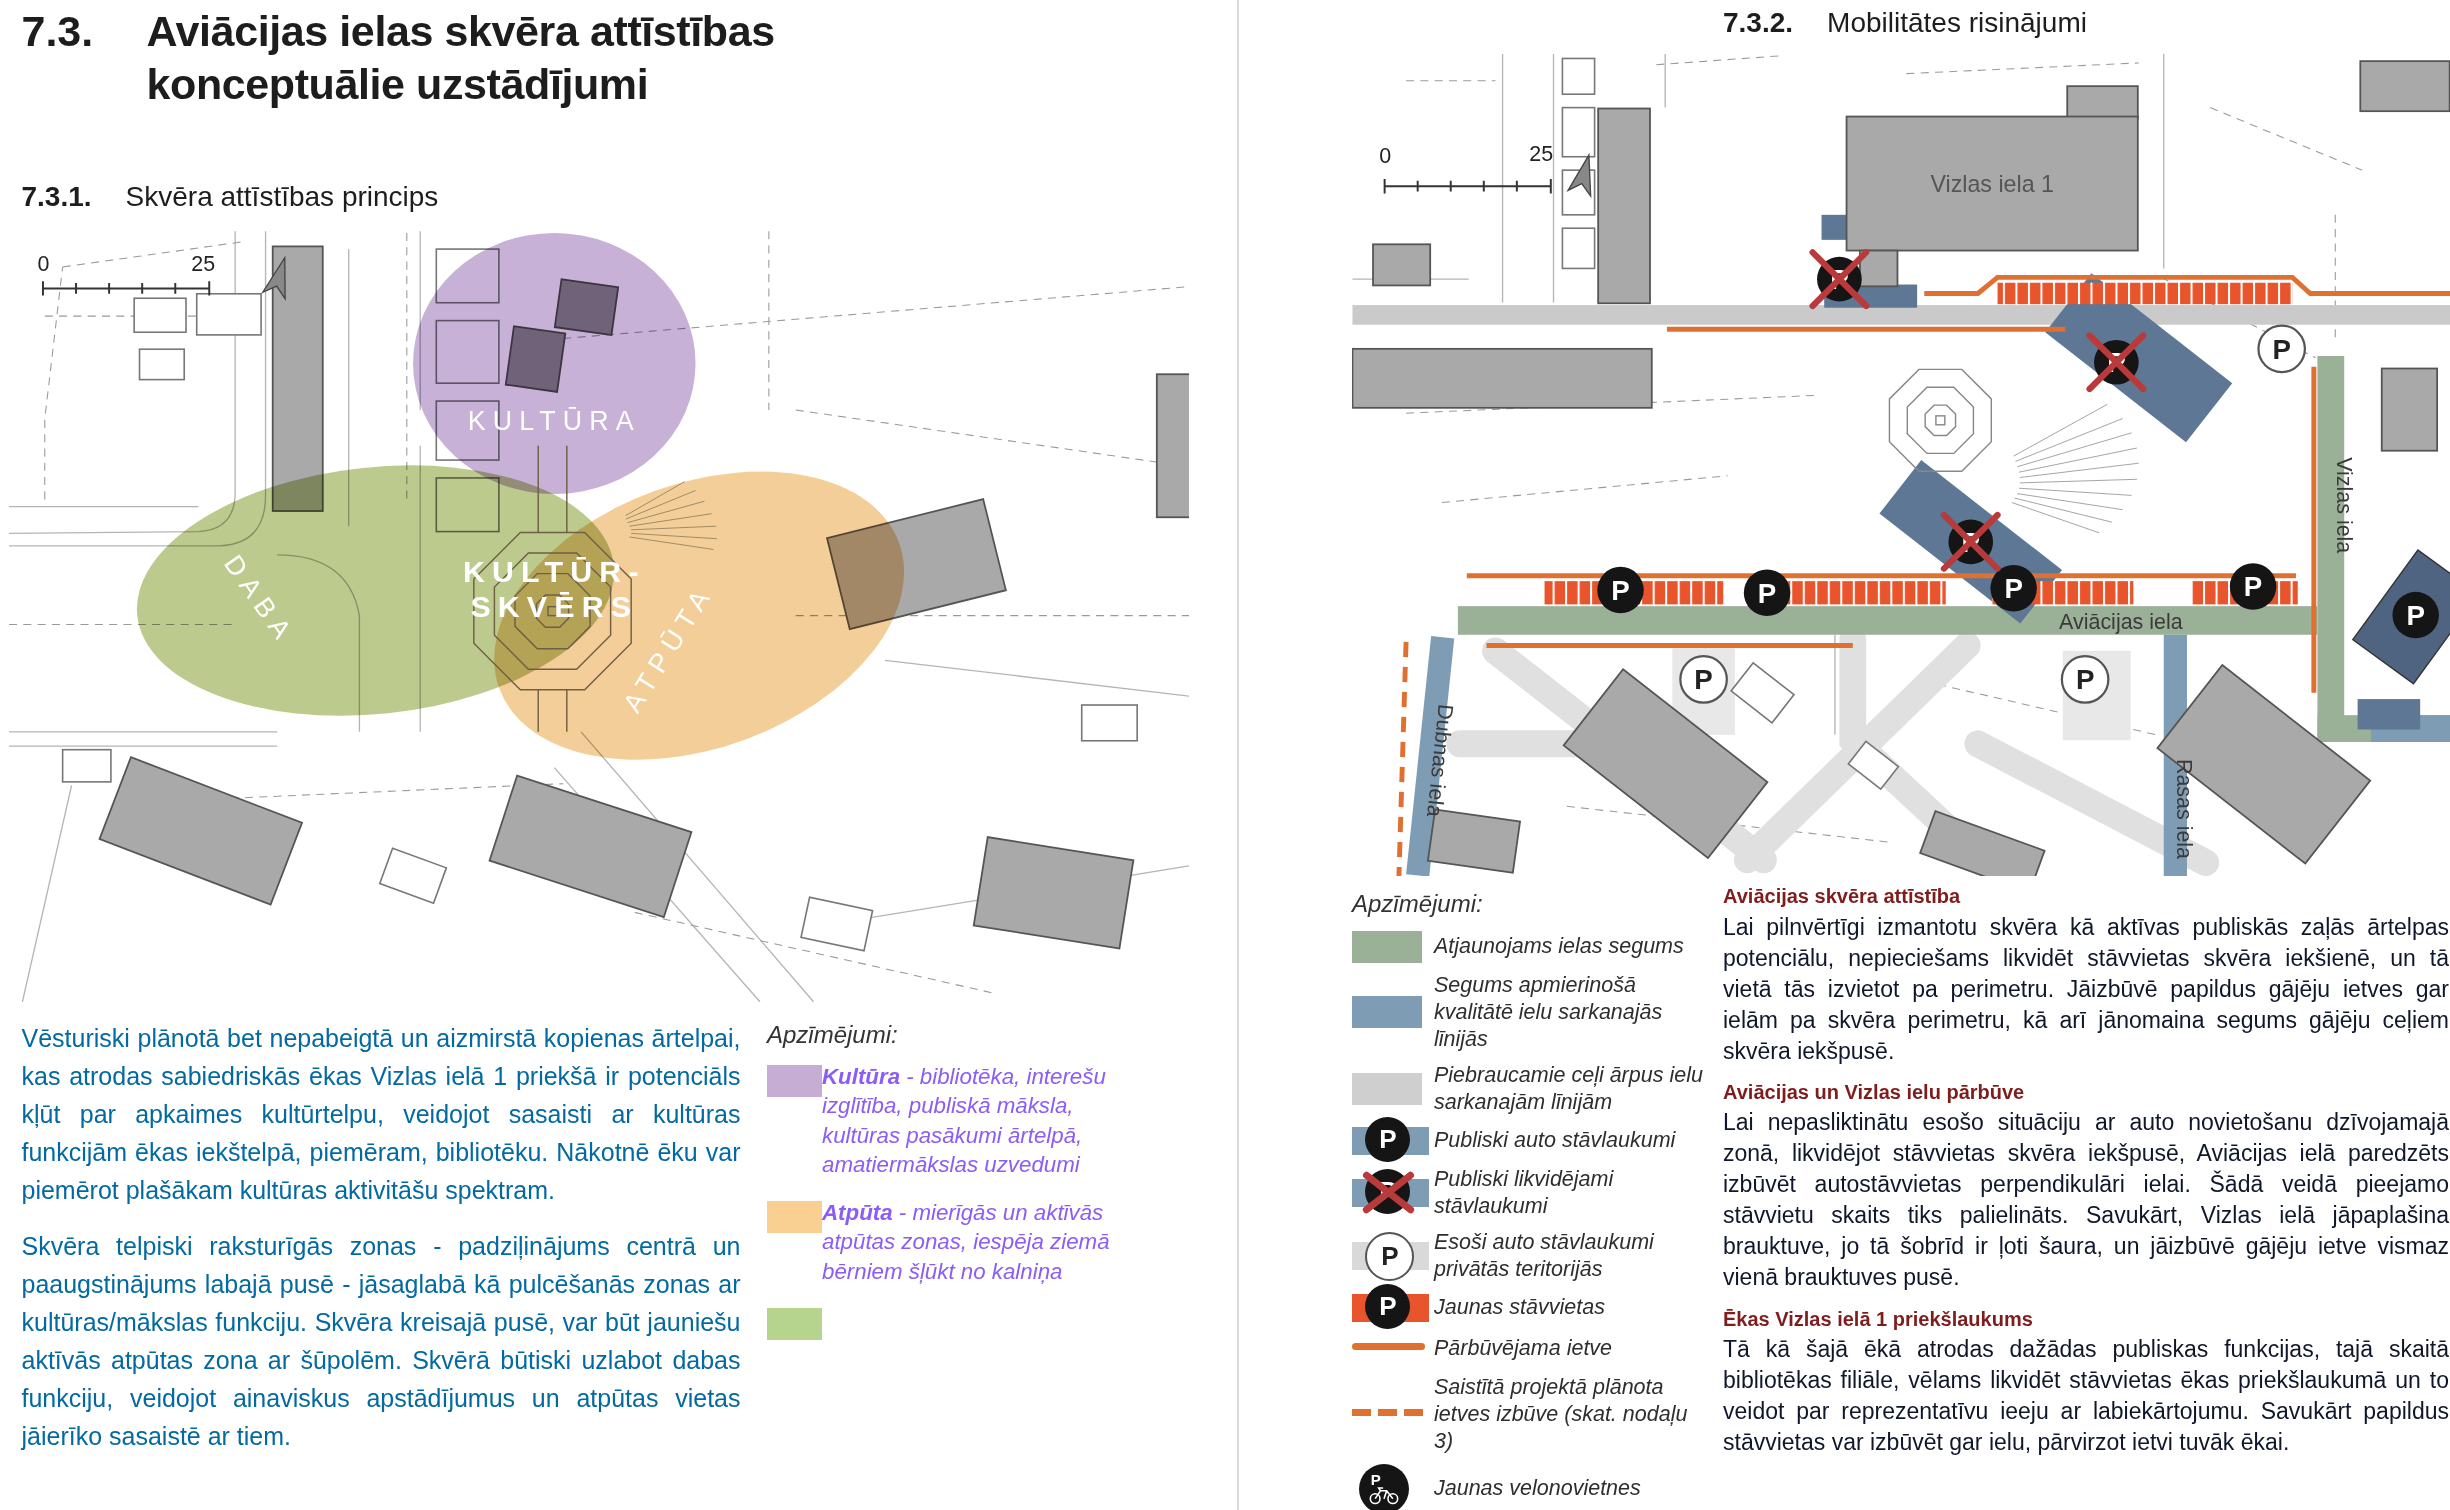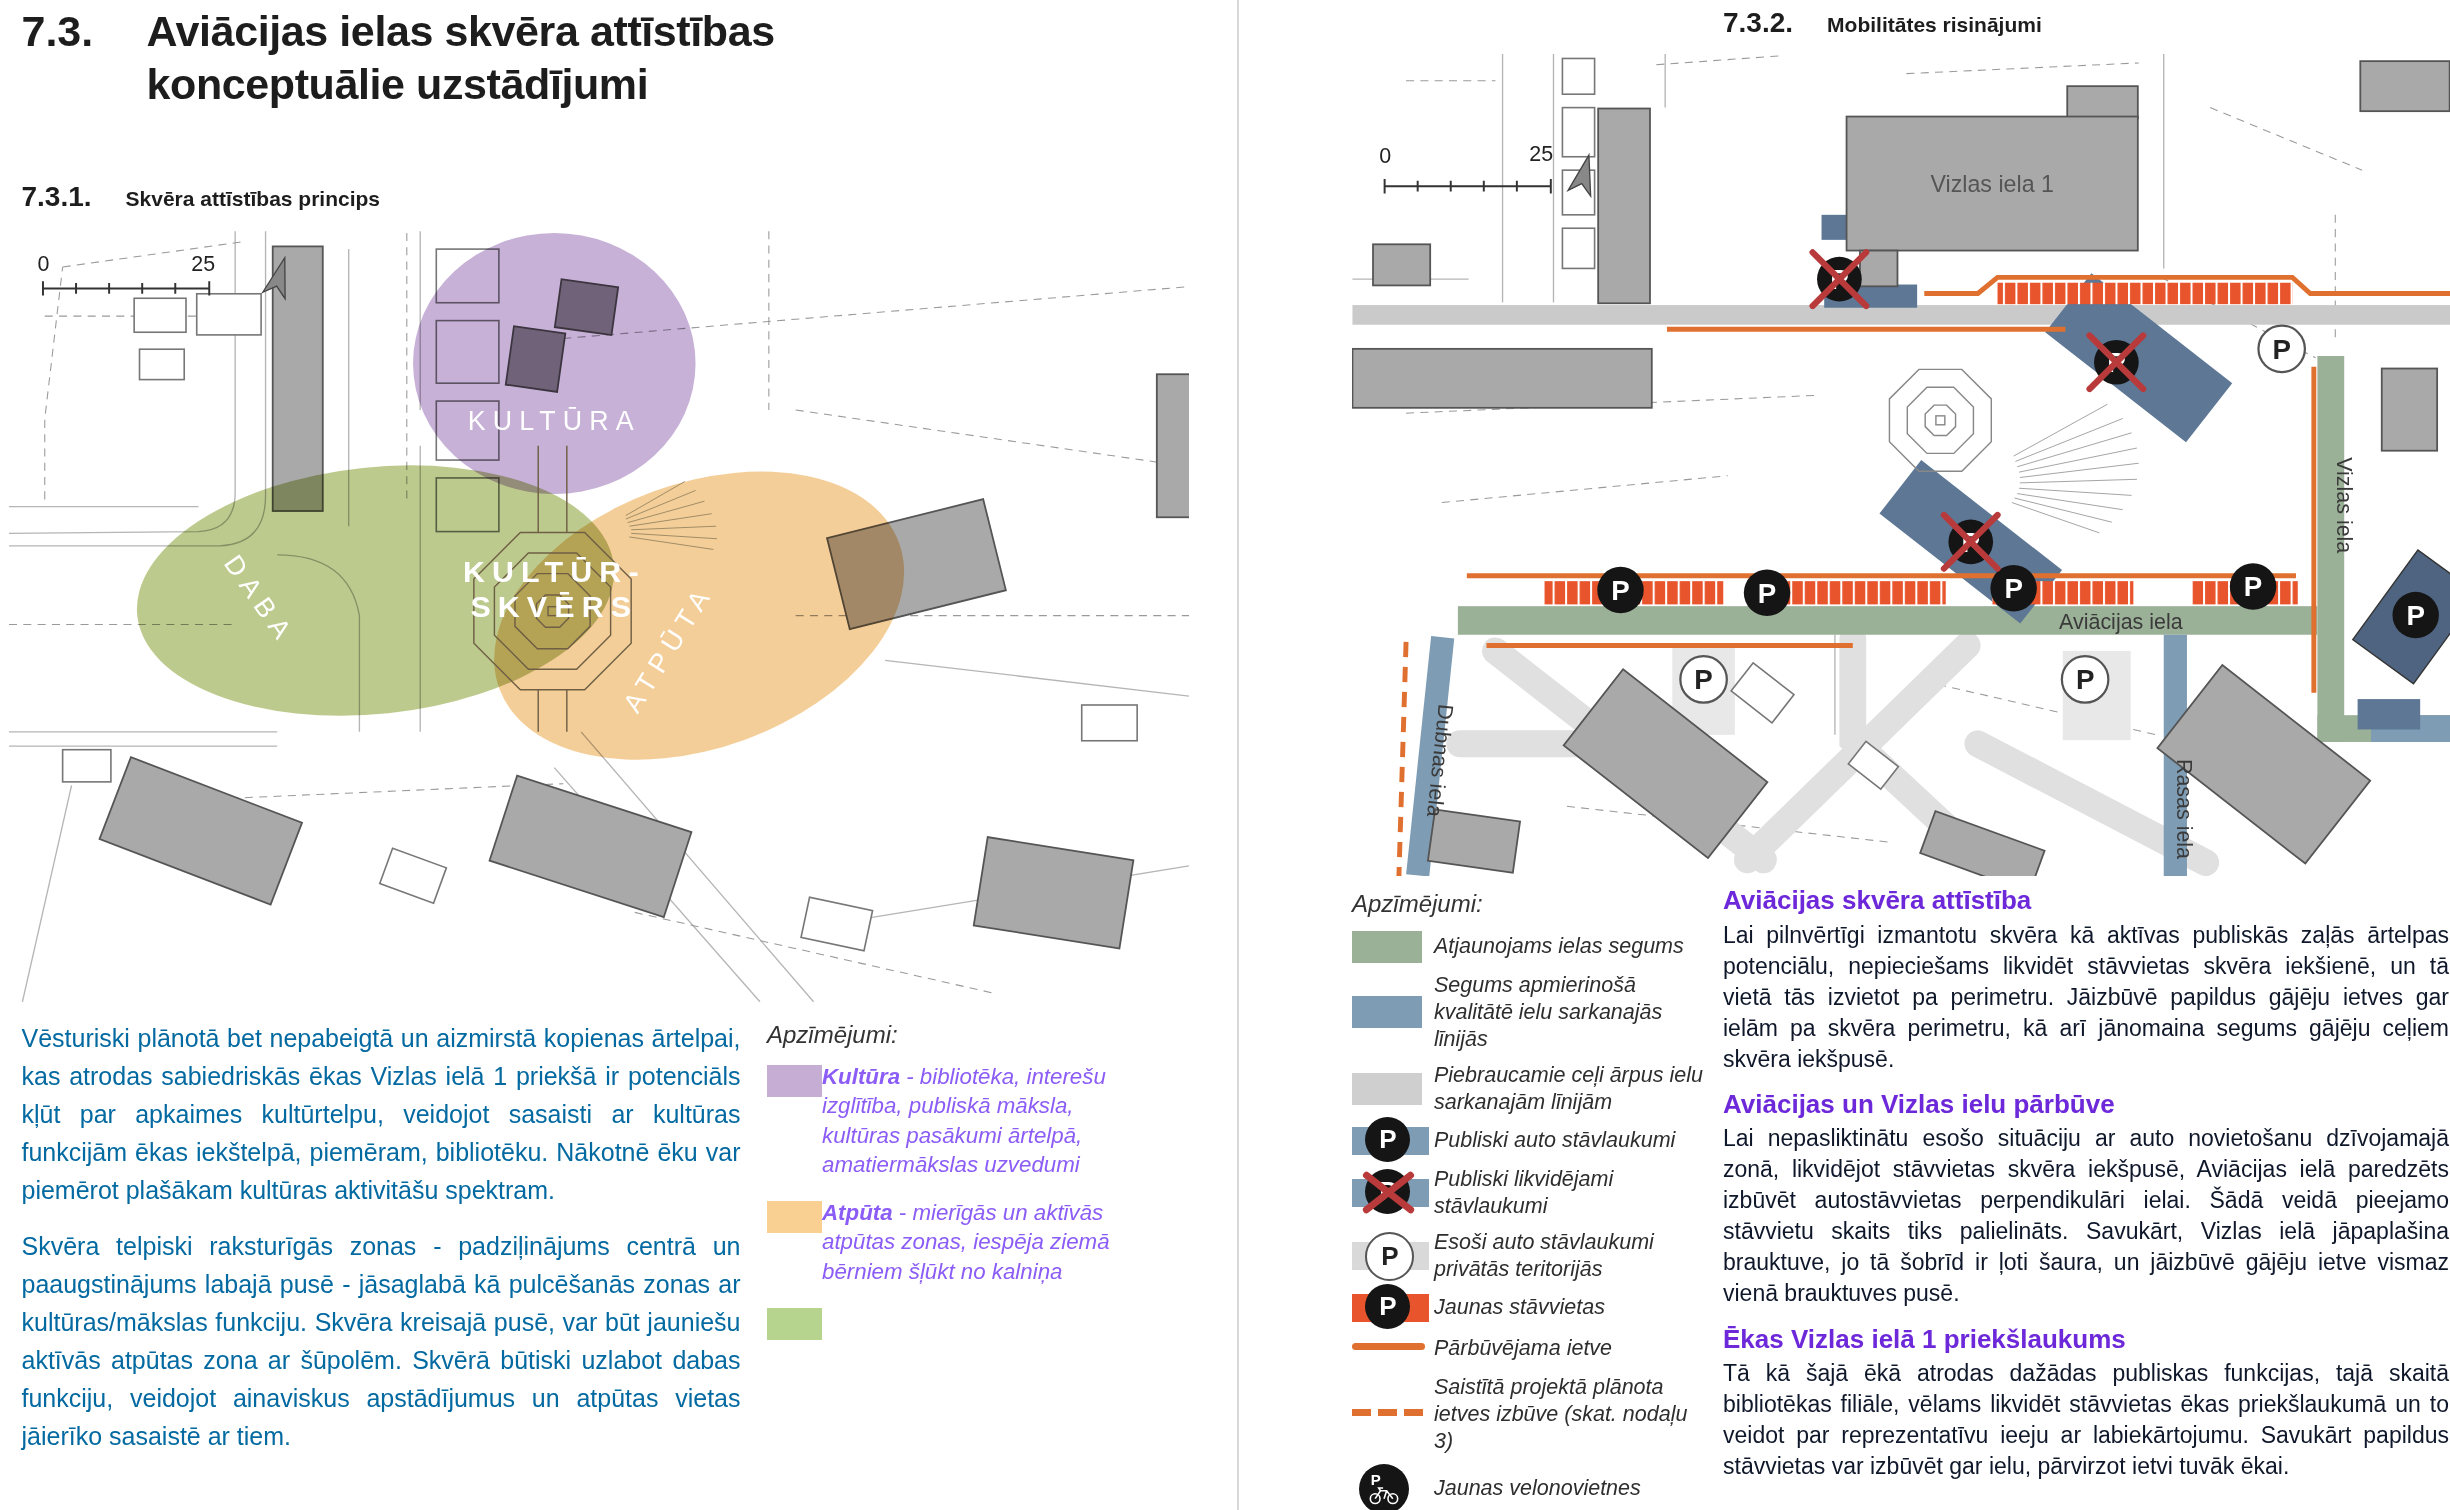--- a/index.html
+++ b/index.html
@@ -11,33 +11,33 @@
   .divider{position:absolute;left:1237px;top:0;width:1.8px;height:1511px;background:#d9d9d9;}
 
   
   .h1-row{position:absolute;left:21.5px;top:5.4px;display:flex;}
   .h1-num{width:125px;font-size:43px;font-weight:700;line-height:1.22;}
   .h1-title{width:876px;font-size:43px;font-weight:700;line-height:1.22;letter-spacing:-0.4px;}
   .h2-row{position:absolute;display:flex;align-items:baseline;}
   .h2-row.l{left:21.5px;top:181px;}
   .h2-row.r{left:484px;top:7.2px;}
   .h2-num{font-size:28px;font-weight:700;margin-right:34px;}
-  .h2-title{font-size:21px;font-weight:700;}
+  .h2-title{font-size:28px;font-weight:400;}
 
   
   .map{position:absolute;background:#fff;}
   .map.left-map{left:9px;top:231px;width:1180px;height:771px;}
   .map.right-map{left:113px;top:54px;width:1099px;height:822px;}
 
   
   .body-col{position:absolute;left:21.5px;top:1019px;width:719px;}
   .body-col p{margin:0 0 18px 0;font-size:25px;line-height:38px;text-align:justify;color:#0369a1;}
   .r-text-col{position:absolute;left:484px;top:885px;width:726px;}
   .r-section{margin-bottom:14.3px;}
-  .r-section h3{margin:0 0 3.6px 0;font-size:26px;font-weight:700;color:#6d28d9;}
+  .r-section h3{margin:0 0 3.6px 0;font-size:20px;font-weight:700;color:#7f1d1d;}
   .r-section p{margin:0;font-size:23px;line-height:31px;text-align:justify;color:#0f172a;}
 
   
   .legend{position:absolute;}
   .legend.left-legend{left:767px;top:1021px;width:358px;}
   .legend.right-legend{left:113px;top:890px;width:359px;}
   .legend-heading{font-style:italic;font-size:24px;color:#333;margin-bottom:12.5px;}
   .l-item{display:flex;margin-bottom:18px;}
   .lsw{flex:0 0 55px;width:55px;height:32px;margin-top:3.6px;}
   .l-item .txt{margin-left:21.5px;font-style:italic;font-size:22.3px;line-height:29.5px;color:#8b5cf6;}

